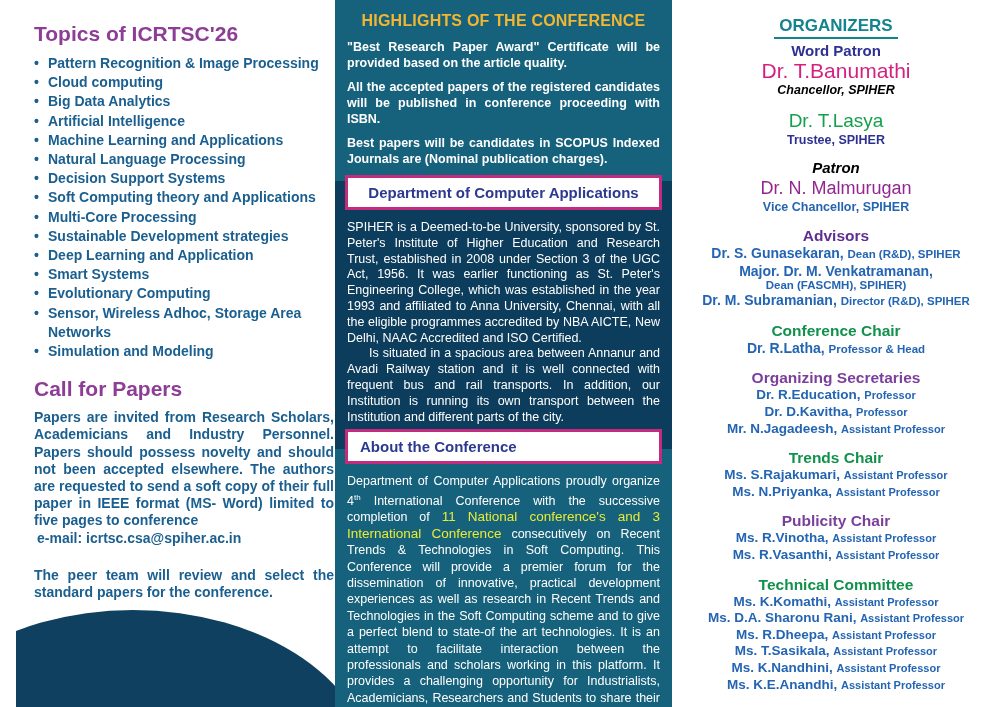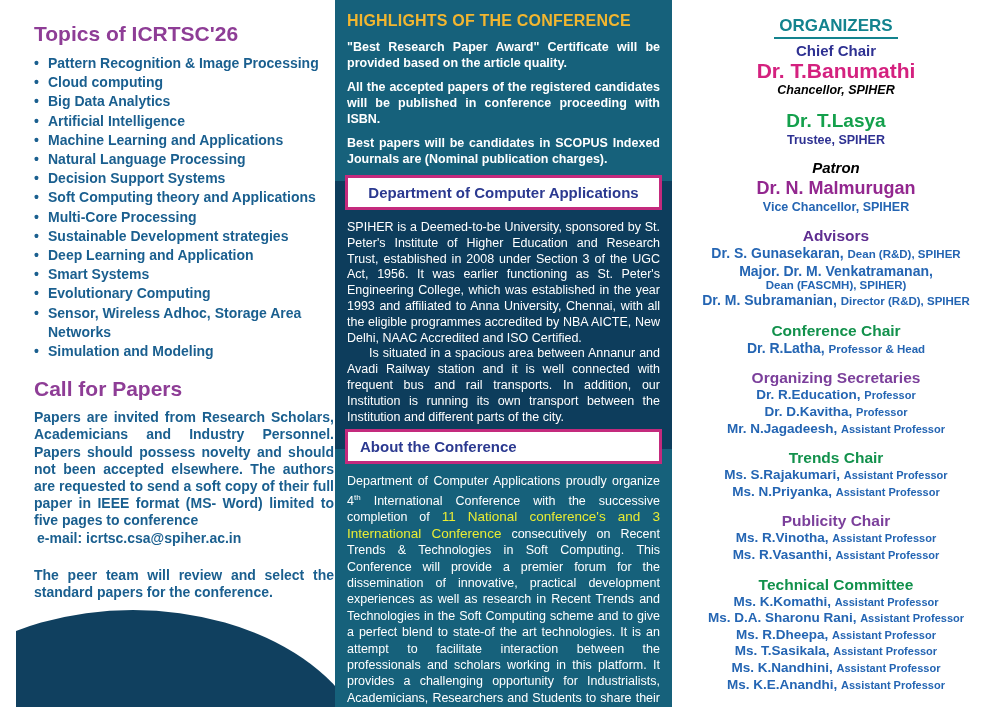--- a/index.html
+++ b/index.html
@@ -35,21 +35,21 @@
   .mid-panel {
     position:absolute; left:335px; top:0; width:337px; height:707px;
     background:#16617b; overflow:hidden;
   }
   .mid-navy {
     position:absolute; left:0; top:181px; width:337px; height:268px;
     background:#0d3d5c;
   }
   .mid-content { position:relative; z-index:1; padding:12px 12px 0 12px; }
   .mid-title {
-    color:#f2b630; font-size:16px; font-weight:bold; text-align:left;
+    color:#f2b630; font-size:16px; font-weight:bold; text-align:center;
     line-height:18px; margin-bottom:9px; letter-spacing:0.2px;
   }
   .mid-p {
     color:#ffffff; font-size:12.5px; font-weight:bold; line-height:16px;
     text-align:justify; margin-bottom:8px;
   }
   .white-box {
     background:#ffffff; border:3px solid #c42a7d; color:#2b3990;
     font-size:15px; font-weight:bold; text-align:center;
     padding:6px 12px; margin:4px -2px 0 -2px;
@@ -75,21 +75,21 @@
     display:inline-block; color:#13838e; font-size:17px; font-weight:bold;
     border-bottom:2px solid #13838e; padding:0 5px 1px 5px;
   }
   .role-label { font-size:15px; font-weight:bold; margin-top:3px; }
   .c-indigo { color:#2e3192; }
   .c-teal { color:#000000;font-style:italic; }
   .c-green { color:#12914c; }
   .c-dpurple { color:#5f2e91; }
   .c-vpurple { color:#7b3f9b; }
   .c-blue { color:#2465b3; }
-  .big-name { font-size:21px; font-weight:bold; line-height:24px; }
+  .big-name { font-size:21px; font-weight:normal; line-height:24px; }
   .name-magenta { color:#d4217f; }
   .name-green { color:#14a04c; font-size:19px; }
   .name-purple { color:#93278f; font-size:18px; }
   .sub-title { font-size:12.5px; font-weight:bold; line-height:15px; }
   .group-gap { margin-top:11px; }
   .section-head { font-size:15.5px; font-weight:bold; margin-top:11px; line-height:19px; }
   .person { color:#2465b3; font-weight:bold; font-size:13.5px; line-height:15.6px; }
   .person .ttl { font-size:11px; }
   .advisor { font-size:14px; line-height:16.6px; }
   .advisor .ttl { font-size:11.5px; }
@@ -139,21 +139,21 @@
         <p class="indent">Is situated in a spacious area between Annanur and Avadi Railway station and it is well connected with frequent bus and rail transports. In addition, our Institution is running its own transport between the Institution and different parts of the city.</p>
       </div>
       <div class="white-box left-text">About the Conference</div>
       <p class="about-body"><span>Department of Computer Applications proudly organize 4</span><sup>th</sup><span> International Conference with the successive completion of </span><span class="hl">11 National conference's and 3 International Conference</span><span> consecutively on Recent Trends &amp; Technologies in Soft Computing. This Conference will provide a premier forum for the dissemination of innovative, practical development experiences as well as research in Recent Trends and Technologies in the Soft Computing scheme and to give a perfect blend to state-of the art technologies. It is an attempt to facilitate interaction between the professionals and scholars working in this platform. It provides a challenging opportunity for Industrialists, Academicians, Researchers and Students to share their views in Soft Computing.</span></p>
     </div>
   </div>
 
   <div class="right-panel">
     <div><span class="org-title">ORGANIZERS</span></div>
 
-    <div class="role-label c-indigo">Chief Chair</div>
+    <div class="role-label c-indigo">Word Patron</div>
     <div class="big-name name-magenta">Dr. T.Banumathi</div>
     <div class="sub-title c-teal">Chancellor, SPIHER</div>
 
     <div class="big-name name-green group-gap">Dr. T.Lasya</div>
     <div class="sub-title c-indigo">Trustee, SPIHER</div>
 
     <div class="role-label c-teal group-gap">Patron</div>
     <div class="big-name name-purple">Dr. N. Malmurugan</div>
     <div class="sub-title c-blue">Vice Chancellor, SPIHER</div>
 

